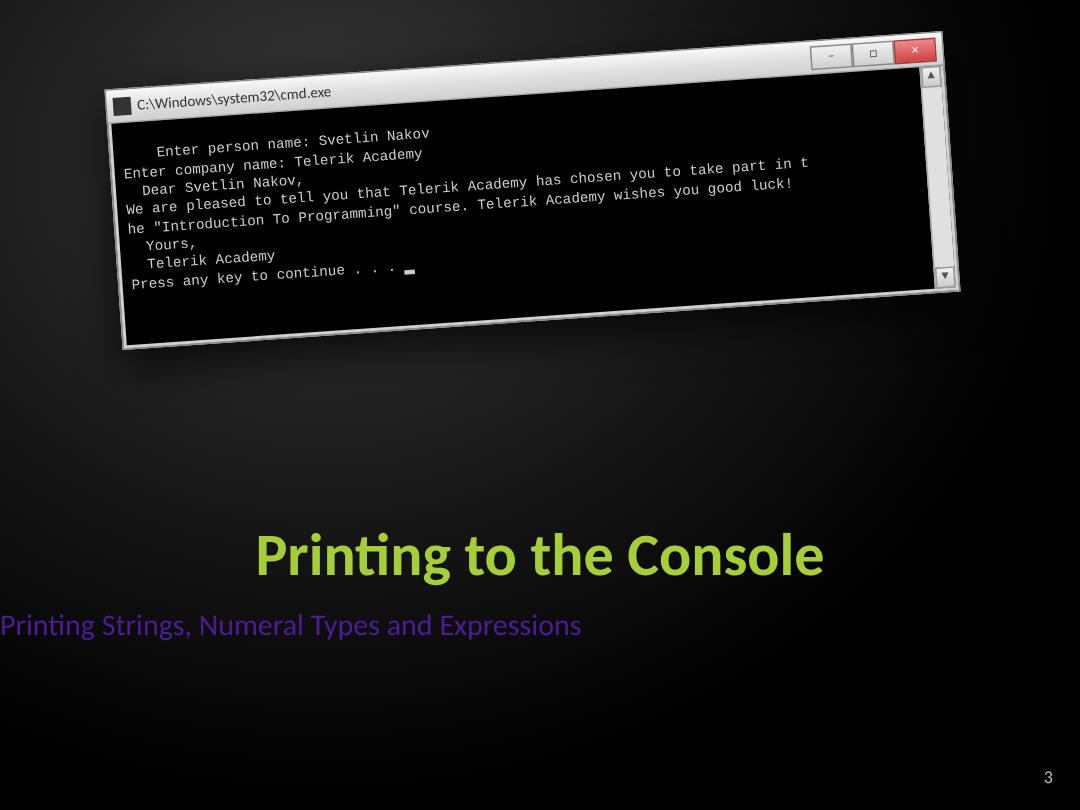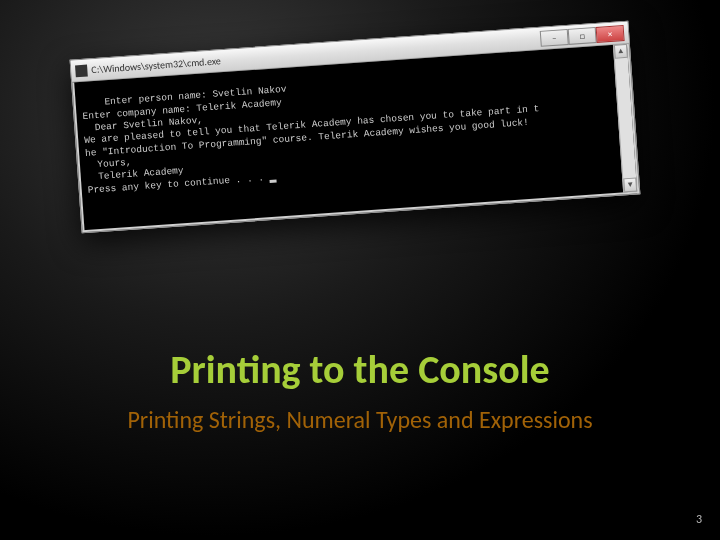--- a/index.html
+++ b/index.html
@@ -113,24 +113,24 @@
       text-align: center;
       font-size: 40px;
       font-weight: 600;
       color: #a6ce39;
     }
     .subtitle {
       position: absolute;
       top: 405px;
       left: 0;
       width: 100%;
-      text-align: center;
-      font-size: 24px;
+      text-align: left;
+      font-size: 20px;
       font-weight: 500;
-      color: #a16207;
+      color: #4c1d95;
     }
     .page-number {
       position: absolute;
       bottom: 14px;
       right: 18px;
       font-size: 12px;
       color: #bbb;
     }
   </style>
 </head>

